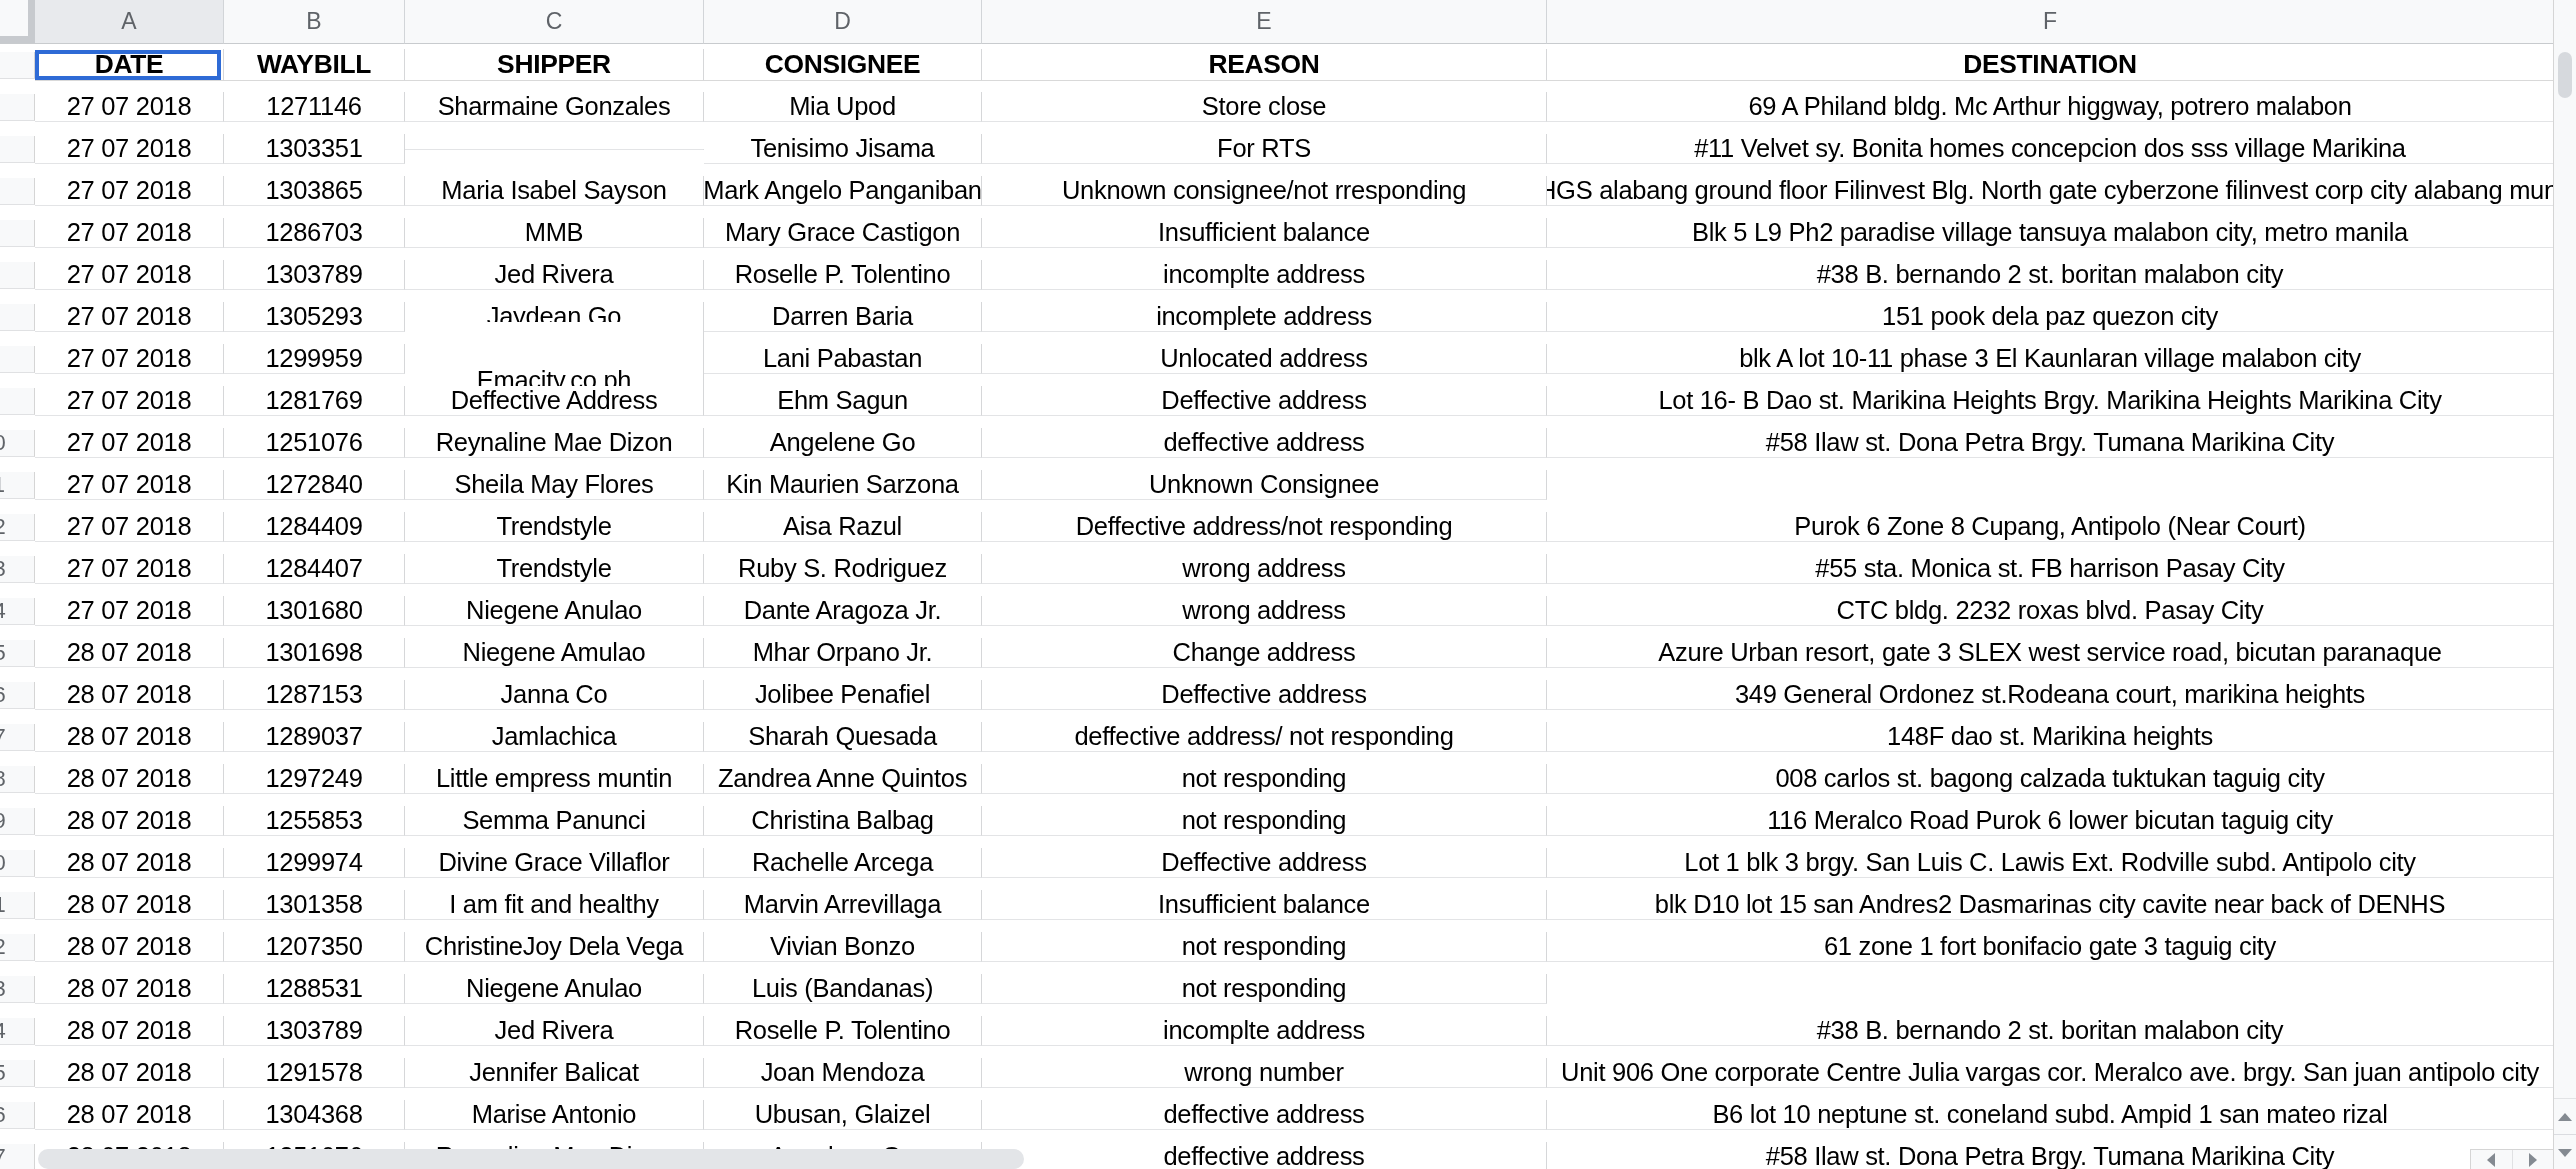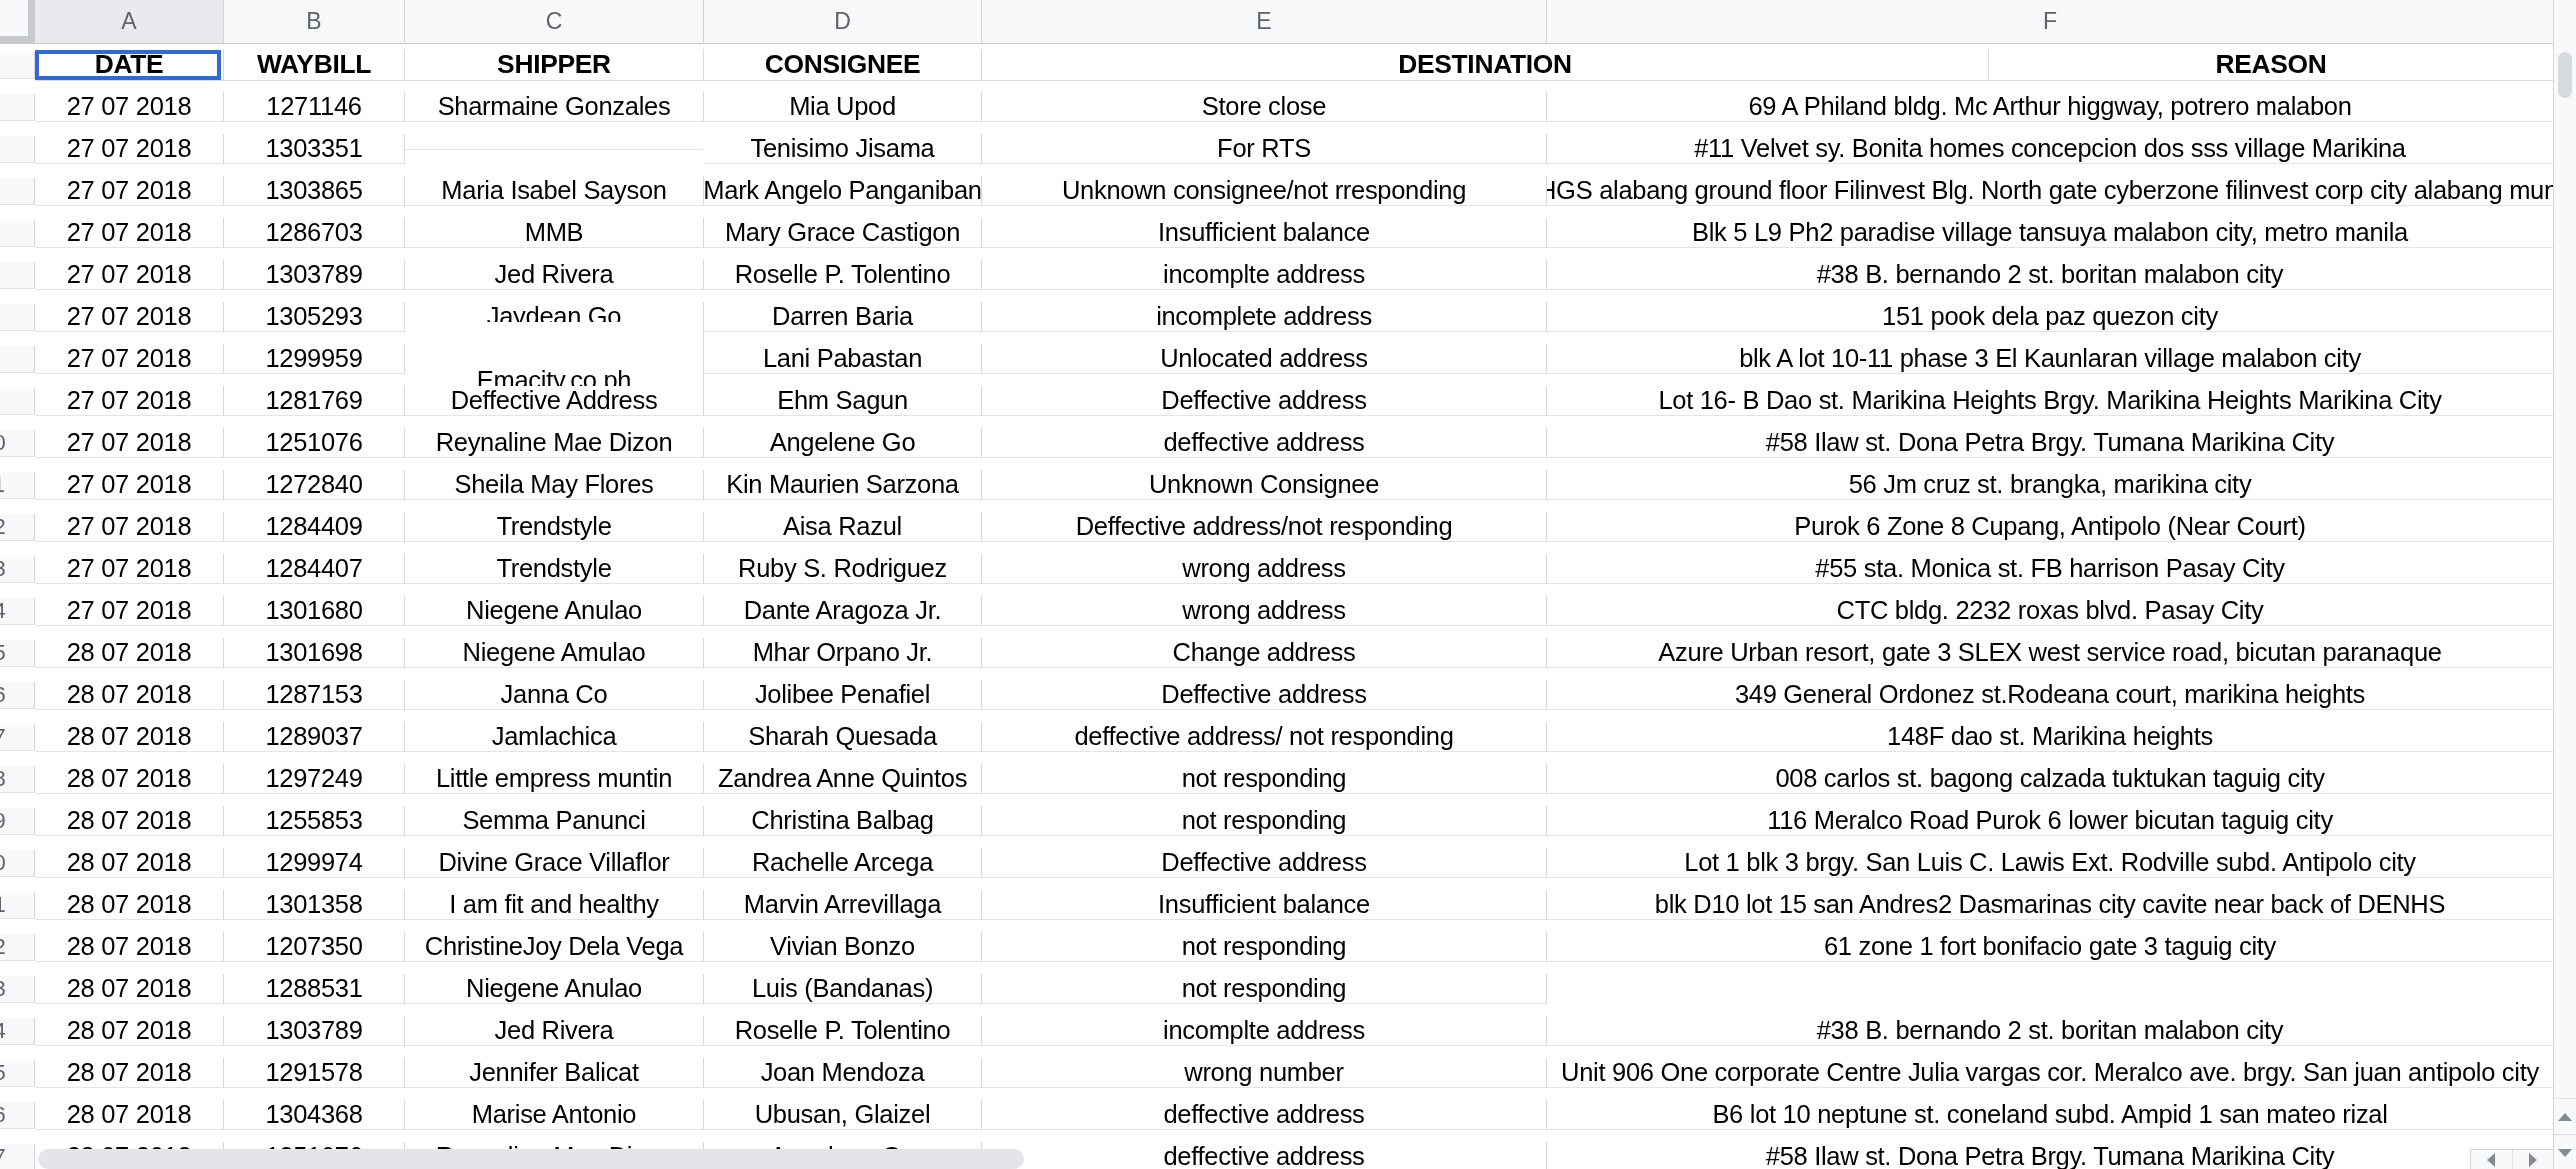--- a/index.html
+++ b/index.html
@@ -131,26 +131,26 @@
     </div>
     <div class="c w-b">
         <span class="t">WAYBILL</span>
       </div>
     <div class="c w-c">
         <span class="t">SHIPPER</span>
       </div>
     <div class="c w-d">
         <span class="t">CONSIGNEE</span>
       </div>
+    <div class="c w-e">
+        <span class="t">REASON</span>
+      </div>
     <div class="c w-f">
         <span class="t">DESTINATION</span>
       </div>
-    <div class="c w-e">
-        <span class="t">REASON</span>
-      </div>
   </div>
 
   <div id="rows">
   <div class="r">
     <div class="rn w-rn">
           <span class="t">2</span>
         </div>
     <div class="c w-a">
           <span class="t">27 07 2018</span>
         </div>
@@ -374,23 +374,20 @@
           <span class="t">1272840</span>
         </div>
     <div class="c w-c">
           <span class="t">Sheila May Flores</span>
         </div>
     <div class="c w-d">
           <span class="t">Kin Maurien Sarzona</span>
         </div>
     <div class="c w-e">
           <span class="t">Unknown Consignee</span>
-        </div>
-    <div class="c w-f">
-          <span class="t">56 Jm cruz st. brangka, marikina city</span>
         </div>
   </div>
 
   <div class="r">
     <div class="rn w-rn">
           <span class="t">12</span>
         </div>
     <div class="c w-a">
           <span class="t">27 07 2018</span>
         </div>

